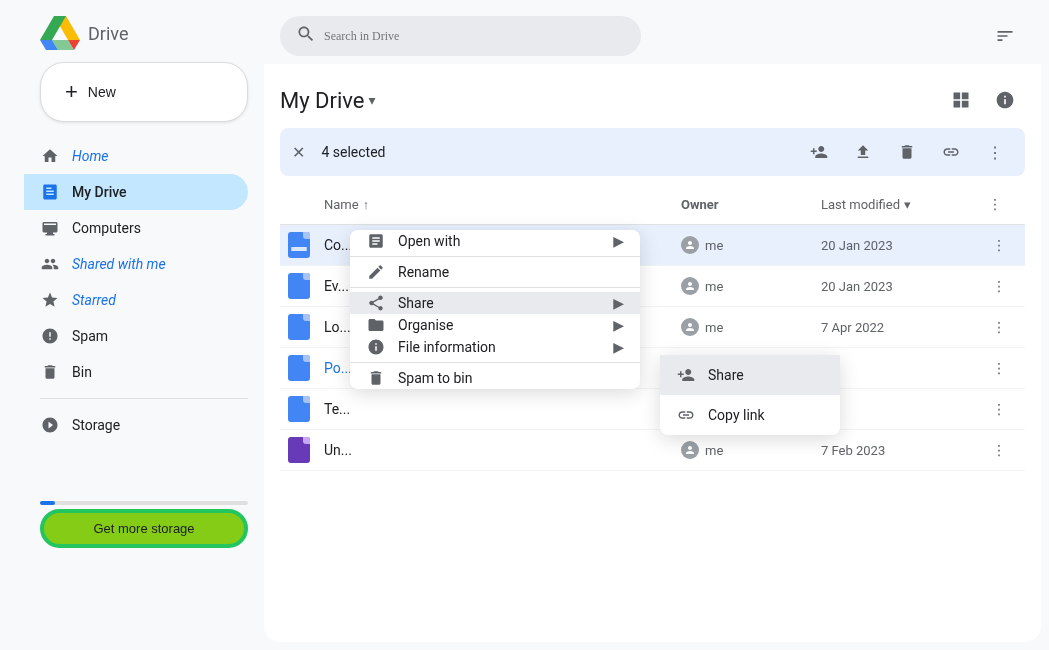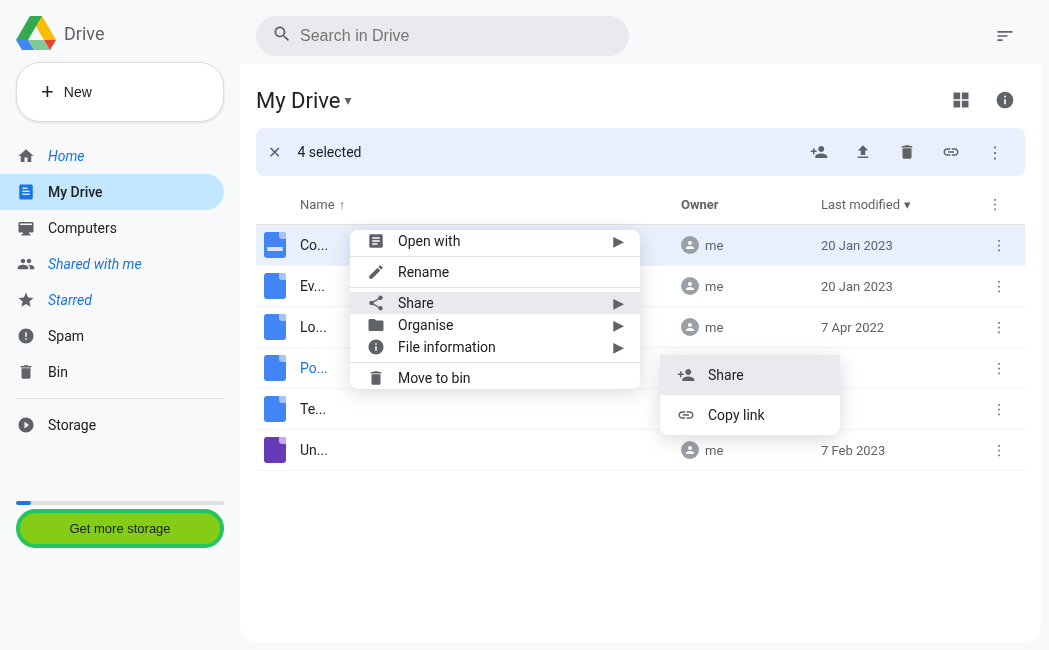--- a/index.html
+++ b/index.html
@@ -1,39 +1,39 @@
 <!DOCTYPE html>
 <html><head>
   <meta charset="utf-8">
   <style>
     * { margin: 0; padding: 0; box-sizing: border-box; }
     body { font-family: 'Google Sans', Roboto, Arial, sans-serif; background: #f8f9fa; color: #202124; font-size: 14px; width: 1049px; height: 650px; overflow: hidden; display: flex; }
 
     
-    .sidebar { width: 240px; min-width: 240px; background: #f8f9fa; padding: 8px 0; display: flex; flex-direction: column; height: 564px; }
+    .sidebar { width: 240px; min-width: 240px; background: #f8f9fa; padding: 8px 0; display: flex; flex-direction: column; height: 564px; margin-left: 24px; }
     .sidebar-new-btn { margin: 8px 16px 16px 16px; }
     .new-button { display: flex; align-items: center; gap: 10px; background: #fff; border: 1px solid #dadce0; border-radius: 24px; padding: 16px 24px; cursor: pointer; font-size: 14px; font-weight: 500; color: #202124; box-shadow: 0 1px 3px rgba(0,0,0,0.1); width: 100%; }
     .plus-icon { font-size: 22px; color: #202124; font-weight: 300; }
     .nav-item { display: flex; align-items: center; gap: 12px; padding: 8px 16px; border-radius: 0 24px 24px 0; cursor: pointer; font-size: 14px; color: #202124; margin-right: 16px; }
     .nav-item.active { background: #c2e7ff; font-weight: 500; }
     .nav-item.colored { color: #1a73e8; font-style: italic; }
     .nav-icon { width: 20px; height: 20px; display: flex; align-items: center; justify-content: center; font-size: 16px; }
     .nav-label { flex: 1; }
     .sidebar-divider { height: 1px; background: #e0e0e0; margin: 8px 16px; }
     .storage-section { padding: 8px 16px; margin-top: auto; }
     .storage-bar-bg { height: 4px; background: #e0e0e0; border-radius: 2px; margin: 6px 0 4px 0; }
     .storage-bar-fill { height: 4px; background: #1a73e8; border-radius: 2px; width: 7.3%; }
     .storage-text { font-size: 12px; color: #5f6368; margin-bottom: 10px; }
     .get-storage-btn { border: 4px solid #22c55e; border-radius: 24px; padding: 8px 16px; background: #84cc16; cursor: pointer; font-size: 13px; color: #202124; width: 100%; }
 
     
     .main { flex: 1; display: flex; flex-direction: column; background: #fff; border-radius: 16px; margin: 8px 8px 8px 0; overflow: hidden; }
     .header { display: flex; align-items: center; padding: 8px 16px; background: #f8f9fa; gap: 8px; }
     .search-bar { flex: 1; display: flex; align-items: center; background: #e8eaed; border-radius: 24px; padding: 8px 16px; gap: 8px; max-width: 700px; }
-    .search-bar input { border: none; background: transparent; font-size: 16px; outline: none; flex: 1; color: #8b5cf6; }
+    .search-bar input { border: none; background: transparent; font-size: 12px; outline: none; flex: 1; color: #8b5cf6; font-family: Liberation Serif, serif; }
     .search-icon { color: #5f6368; font-size: 18px; }
     .header-spacer { flex: 1; }
     .header-icons { display: flex; gap: 8px; align-items: center; }
     .icon-btn { width: 40px; height: 40px; border-radius: 50%; display: flex; align-items: center; justify-content: center; cursor: pointer; border: none; background: transparent; font-size: 18px; color: #5f6368; }
 
     
     .drive-content { flex: 1; padding: 0 16px; overflow-y: auto; }
     .drive-header { display: flex; align-items: center; justify-content: space-between; padding: 16px 0 8px 0; }
     .drive-title { font-size: 22px; font-weight: 400; display: flex; align-items: center; gap: 4px; cursor: pointer; }
     .drive-title-arrow { font-size: 14px; color: #5f6368; }
@@ -437,21 +437,21 @@
       <span>File information</span>
       <span class="menu-arrow">▶</span>
     </div>
     <div class="menu-divider"></div>
     <div class="menu-item">
       <span class="menu-icon">
         <svg width="18" height="18" viewBox="0 0 24 24" fill="#5f6368">
             <path d="M6 19c0 1.1.9 2 2 2h8c1.1 0 2-.9 2-2V7H6v12zM19 4h-3.5l-1-1h-5l-1 1H5v2h14V4z"></path>
           </svg>
       </span>
-      <span>Move to bin</span>
+      <span>Spam to bin</span>
     </div>
   </div>
 
   <div class="submenu" style="top:355px; left:660px; pointer-events:all;">
     <div class="submenu-item active-item" style="background:#e8eaed;">
       <span class="menu-icon">
         <svg width="18" height="18" viewBox="0 0 24 24" fill="#5f6368">
             <path d="M15 12c2.21 0 4-1.79 4-4s-1.79-4-4-4-4 1.79-4 4 1.79 4 4 4zm-9-2V7H4v3H1v2h3v3h2v-3h3v-2H6zm9 4c-2.67 0-8 1.34-8 4v2h16v-2c0-2.66-5.33-4-8-4z"></path>
           </svg>
       </span>

